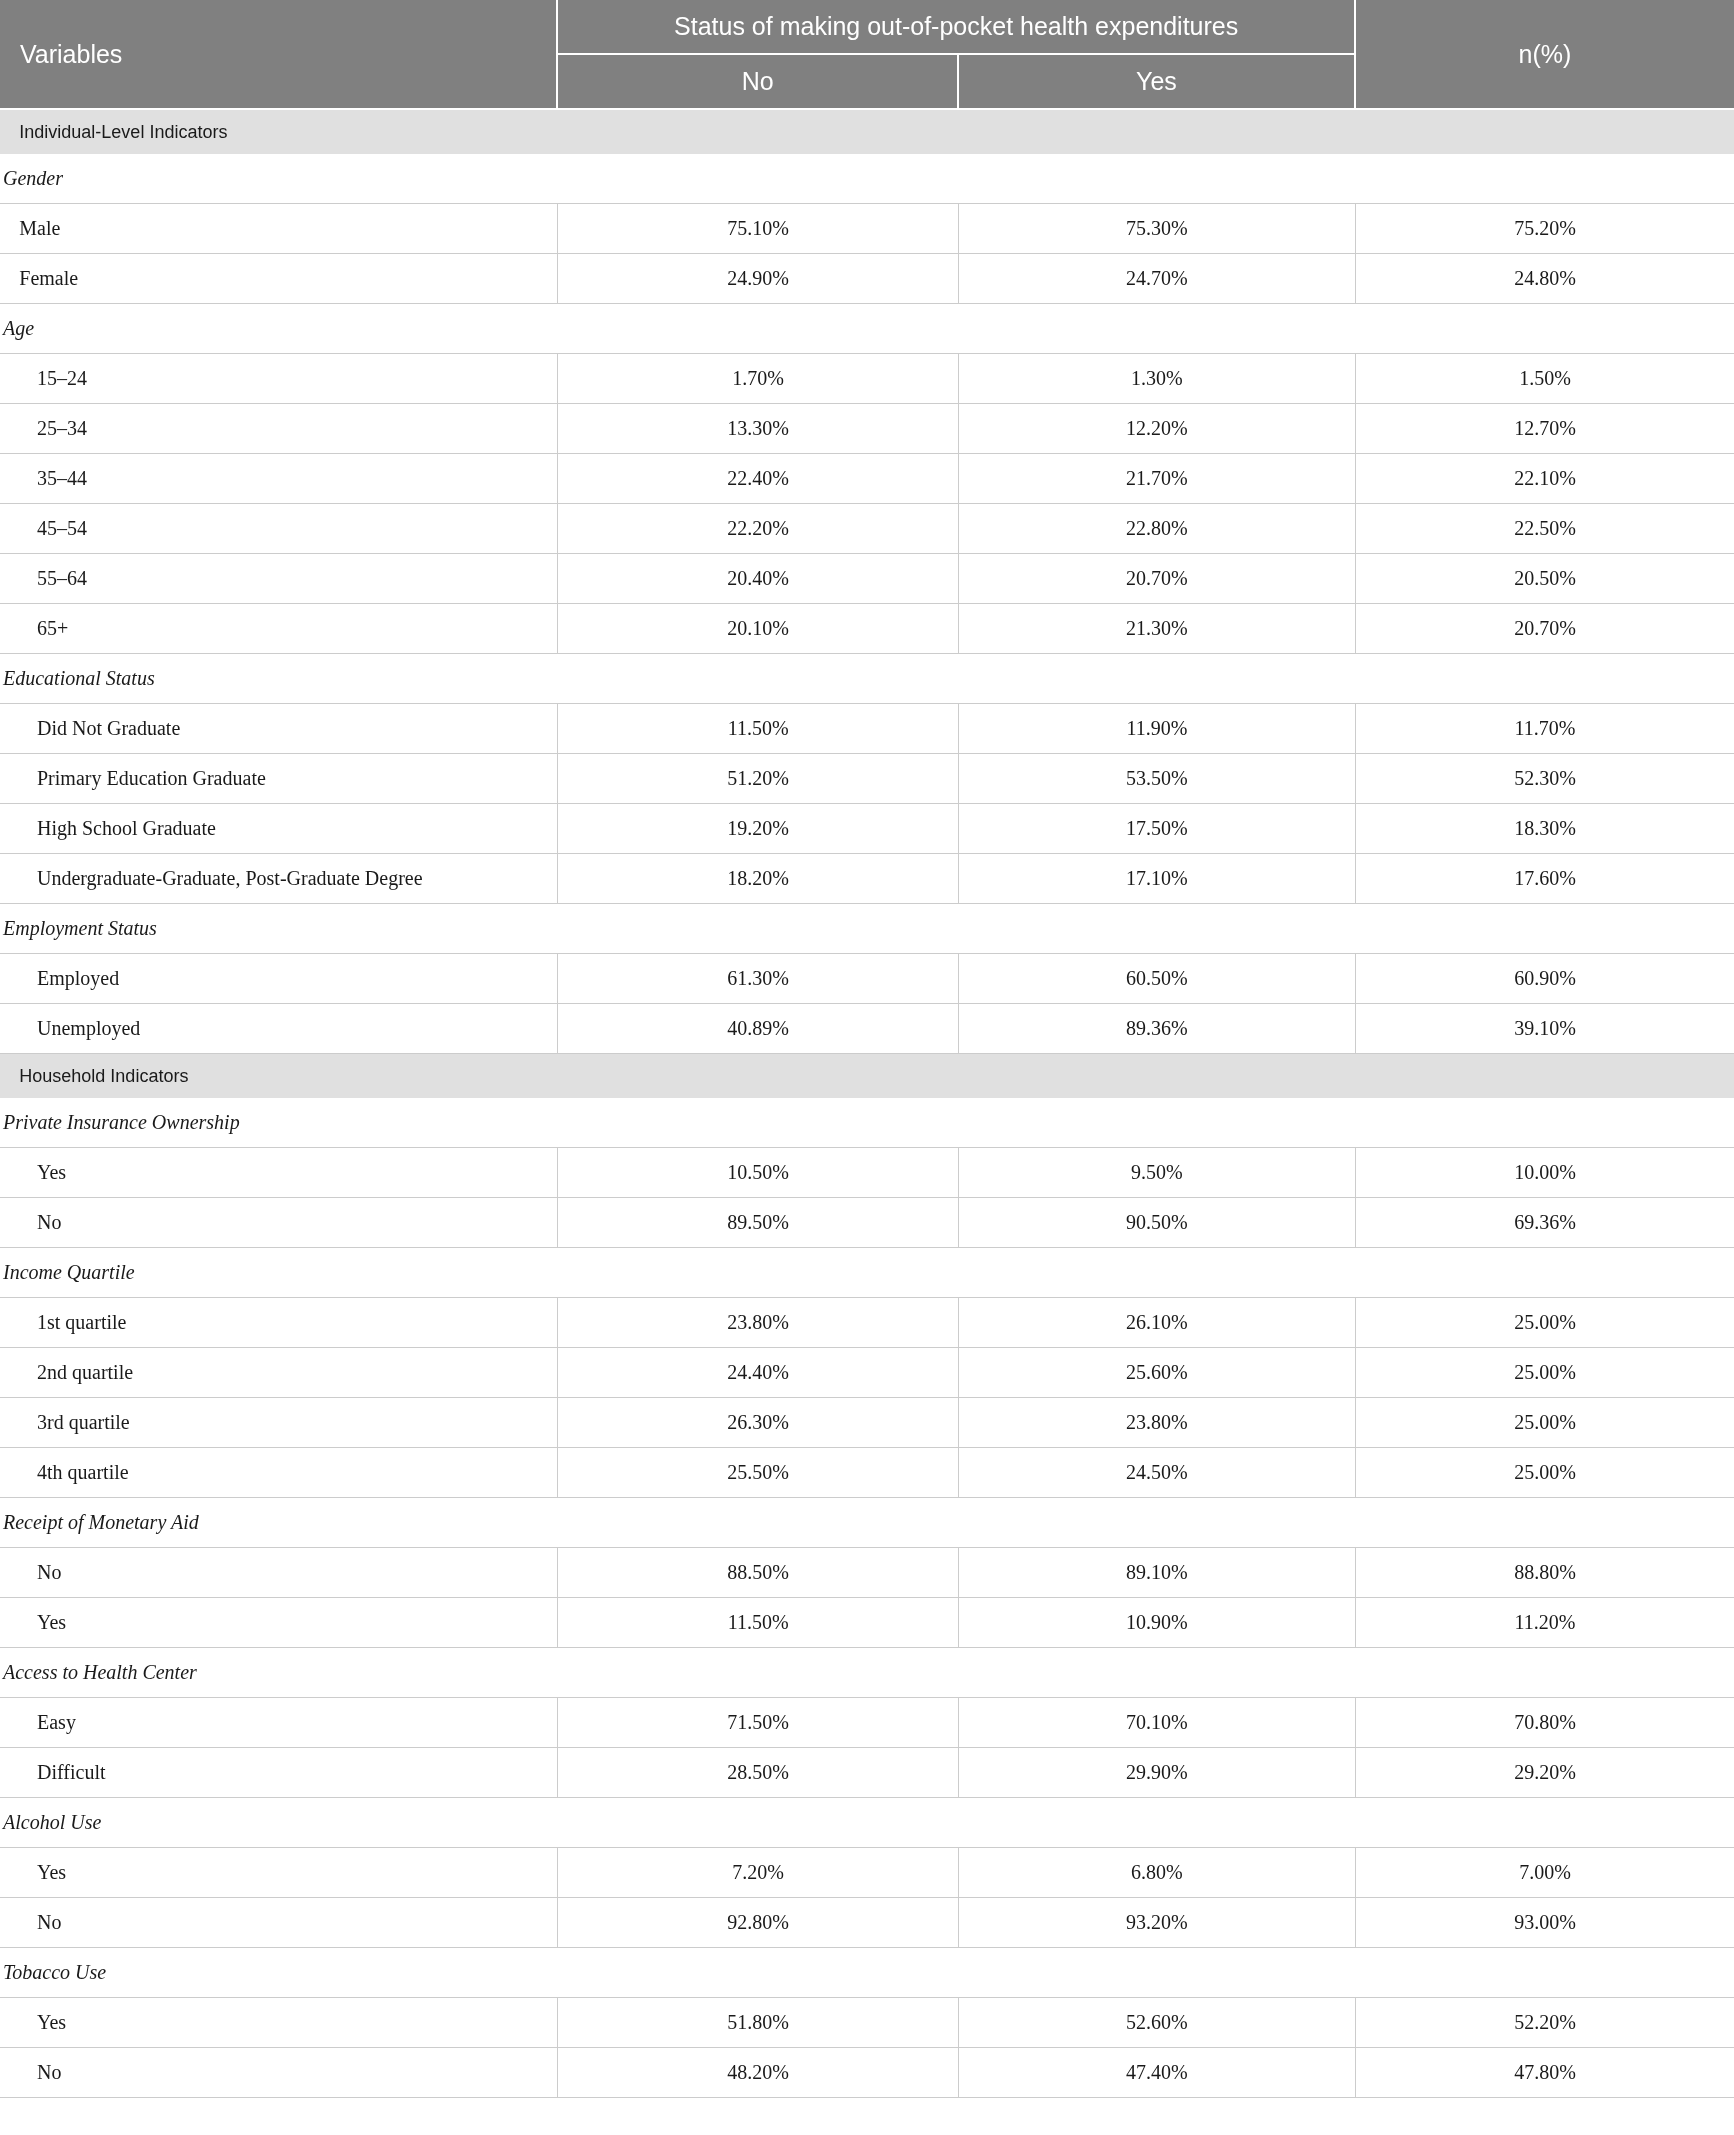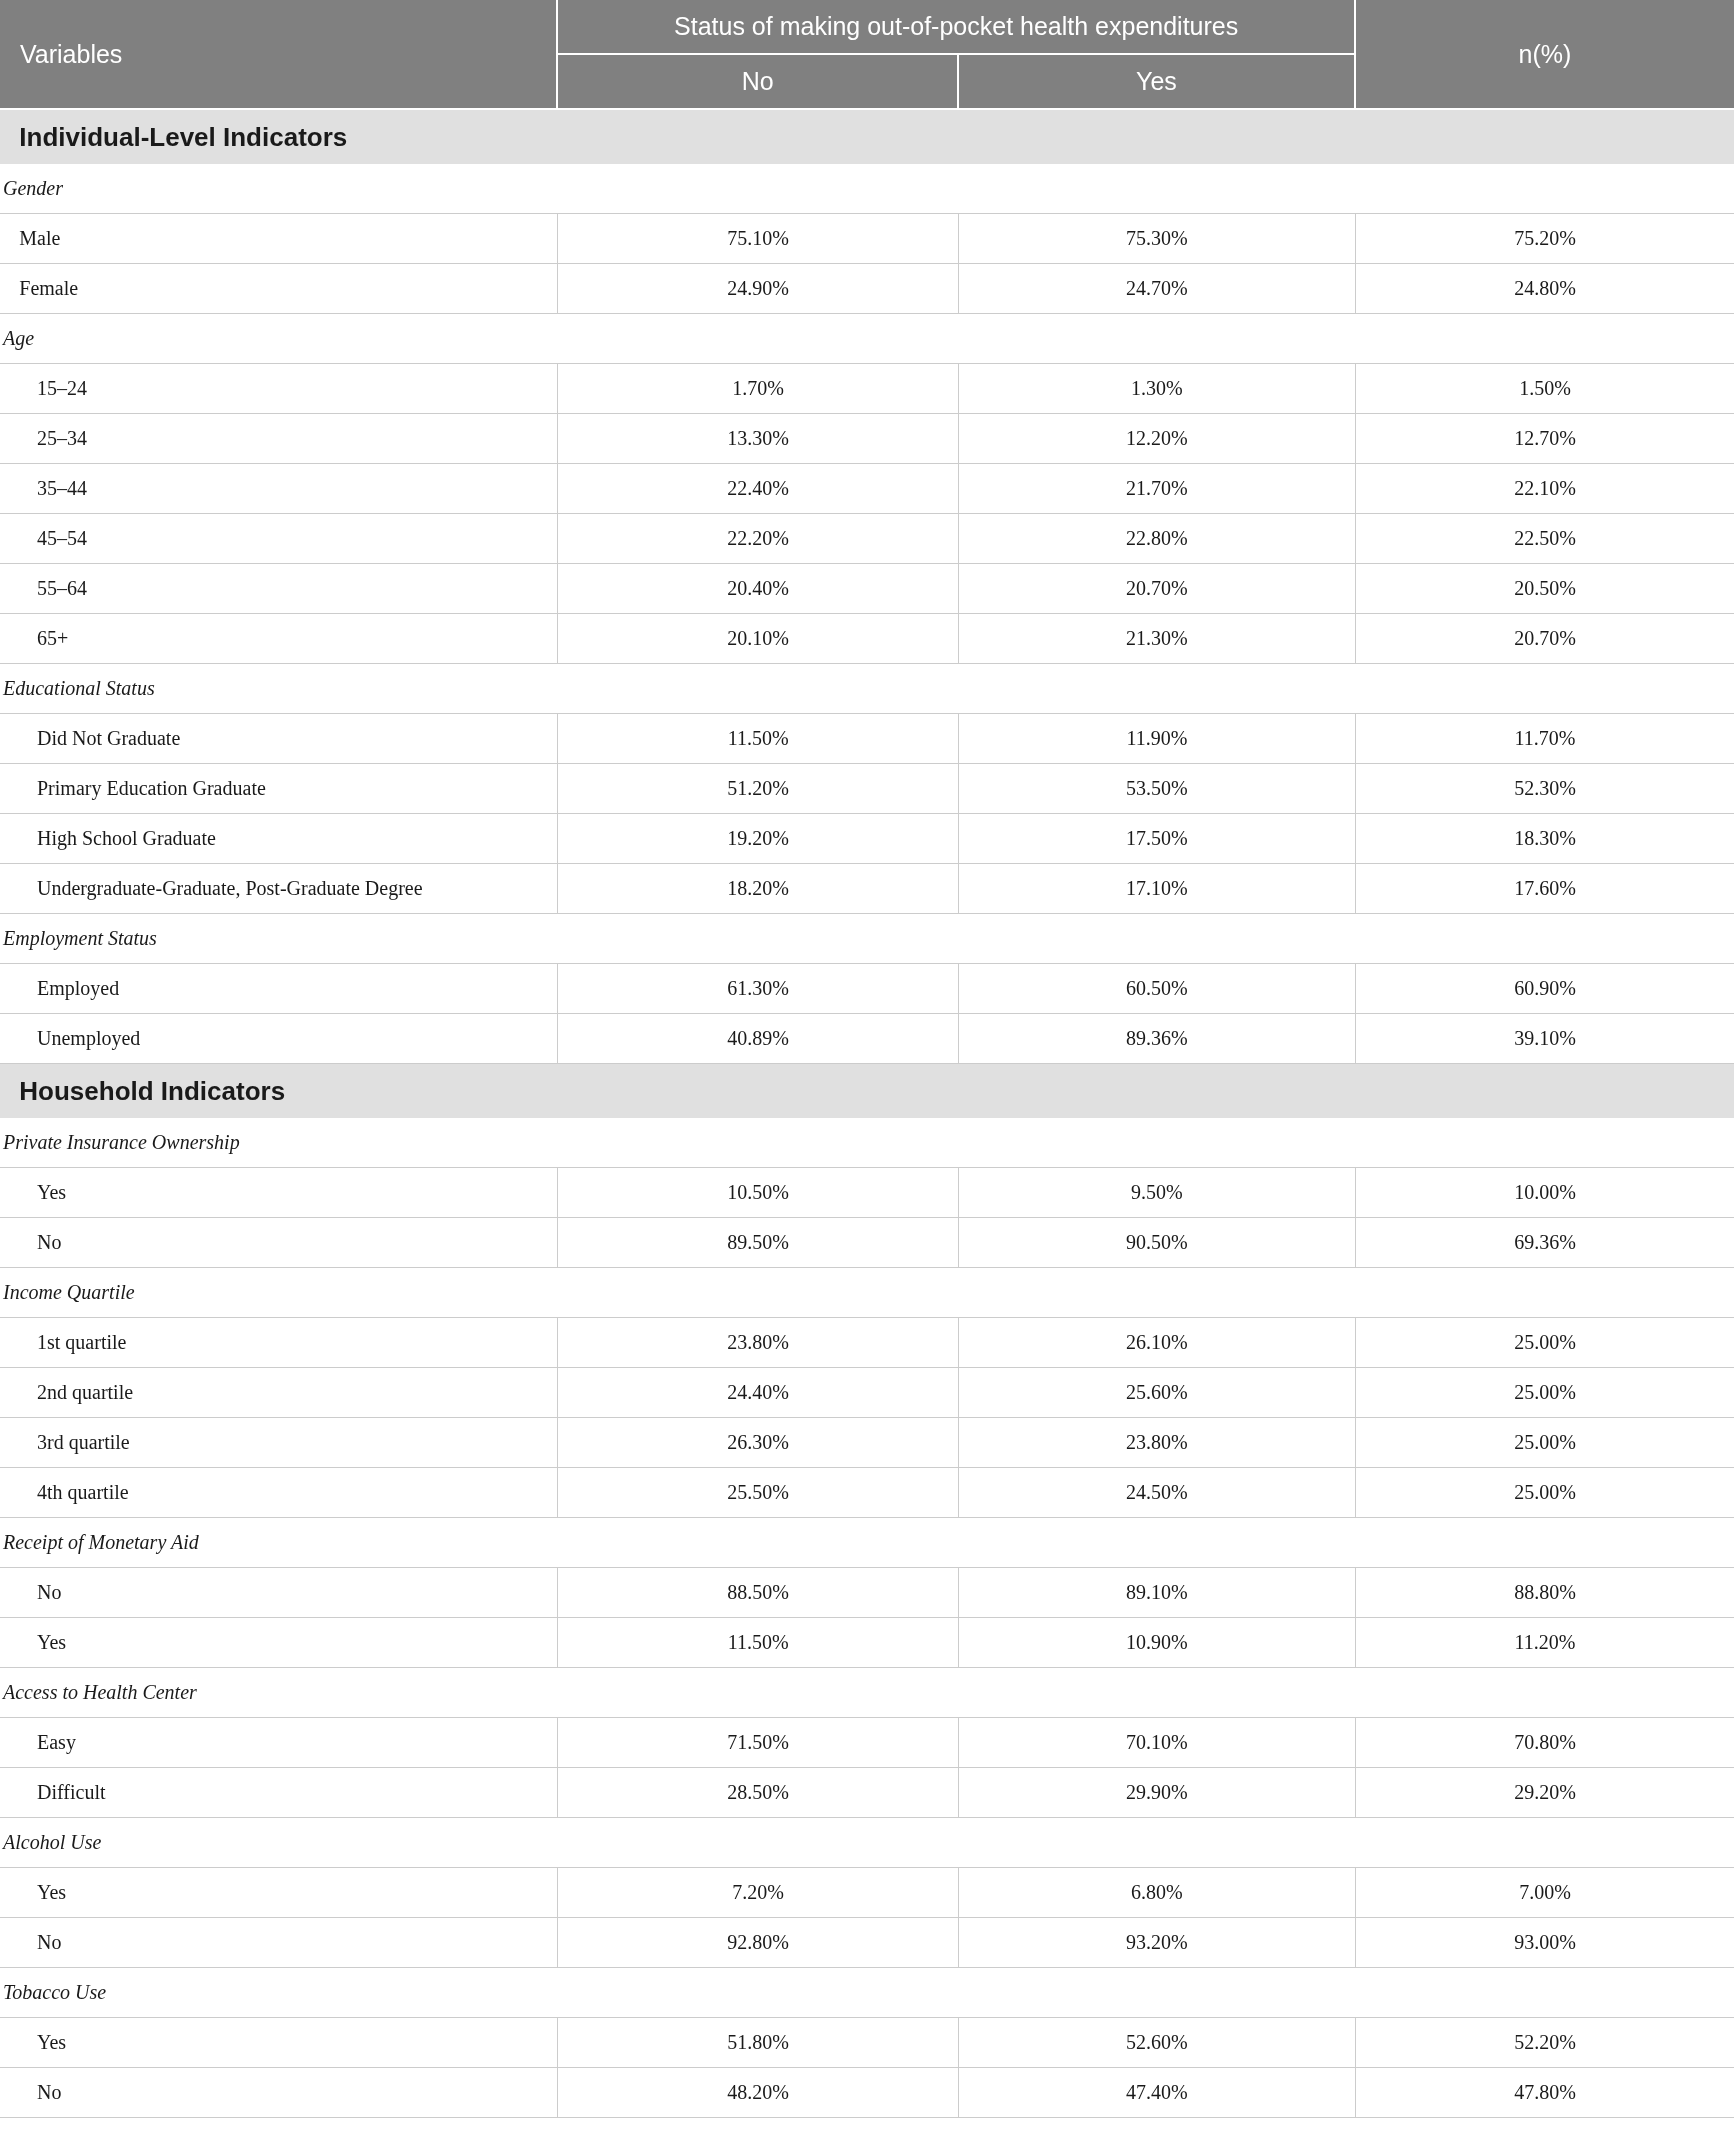--- a/index.html
+++ b/index.html
@@ -57,25 +57,24 @@
 
   
   tbody td {
     height: 50px;
     vertical-align: middle;
     font-size: 20px;
   }
   td.section-cell {
     background: var(--section-bg, #e0e0e0);
     font-family: "Liberation Sans", sans-serif;
-    font-size: 26px;
+    font-size: 18px;
     color: var(--text, #1a1a1a);
     padding-left: 19.3px;
-    height: 54px;
-    font-weight: bold;
+    height: 44px;
   }
   td.group-cell {
     font-style: italic;
     padding-left: 3px;
     border-bottom: 0.8px solid var(--border, #cccccc);
   }
   td.label-cell {
     padding-left: 19.3px;
     border-bottom: 0.8px solid var(--border, #cccccc);
     border-right: 0.8px solid var(--border, #cccccc);

